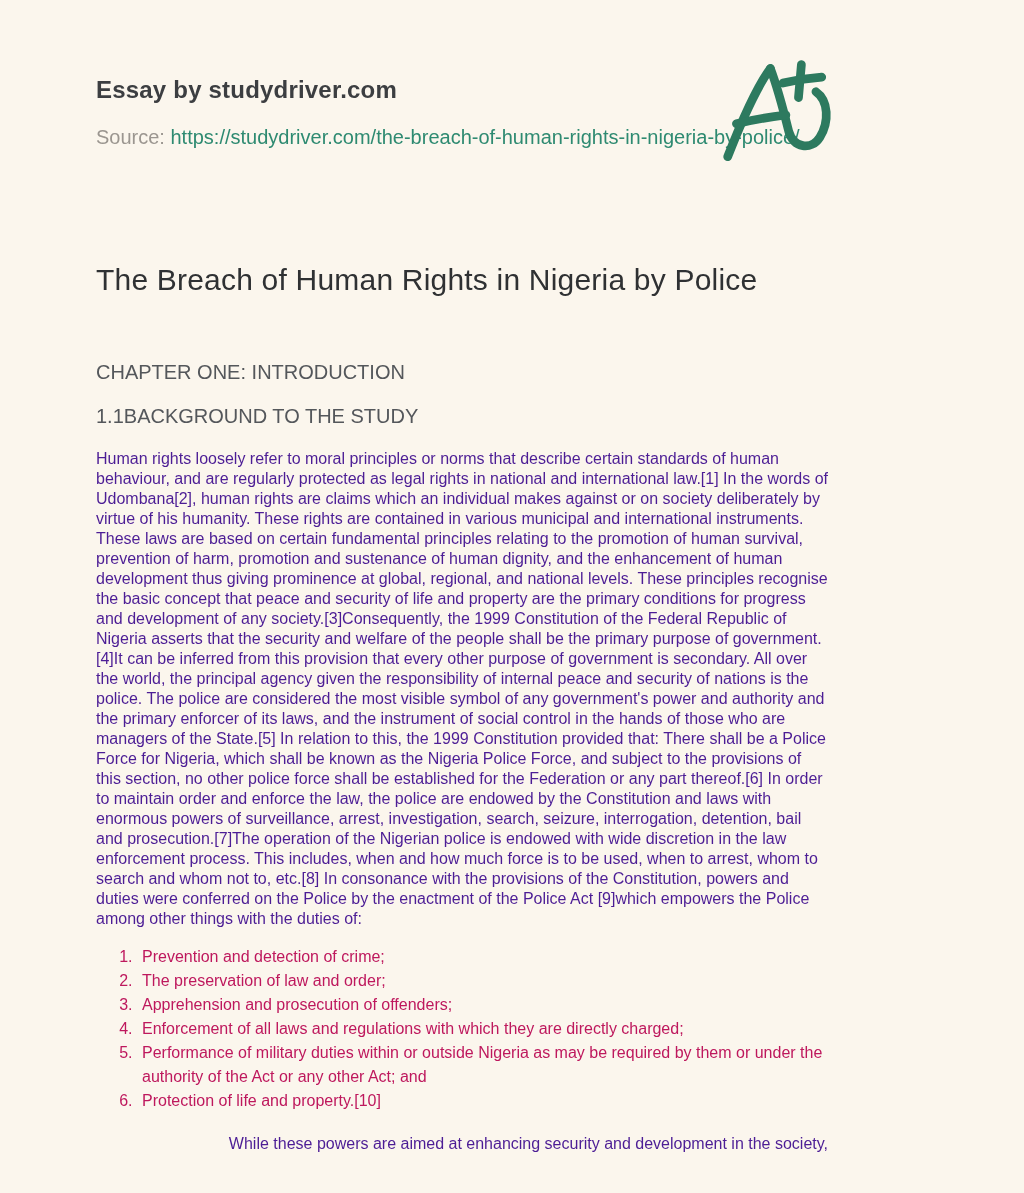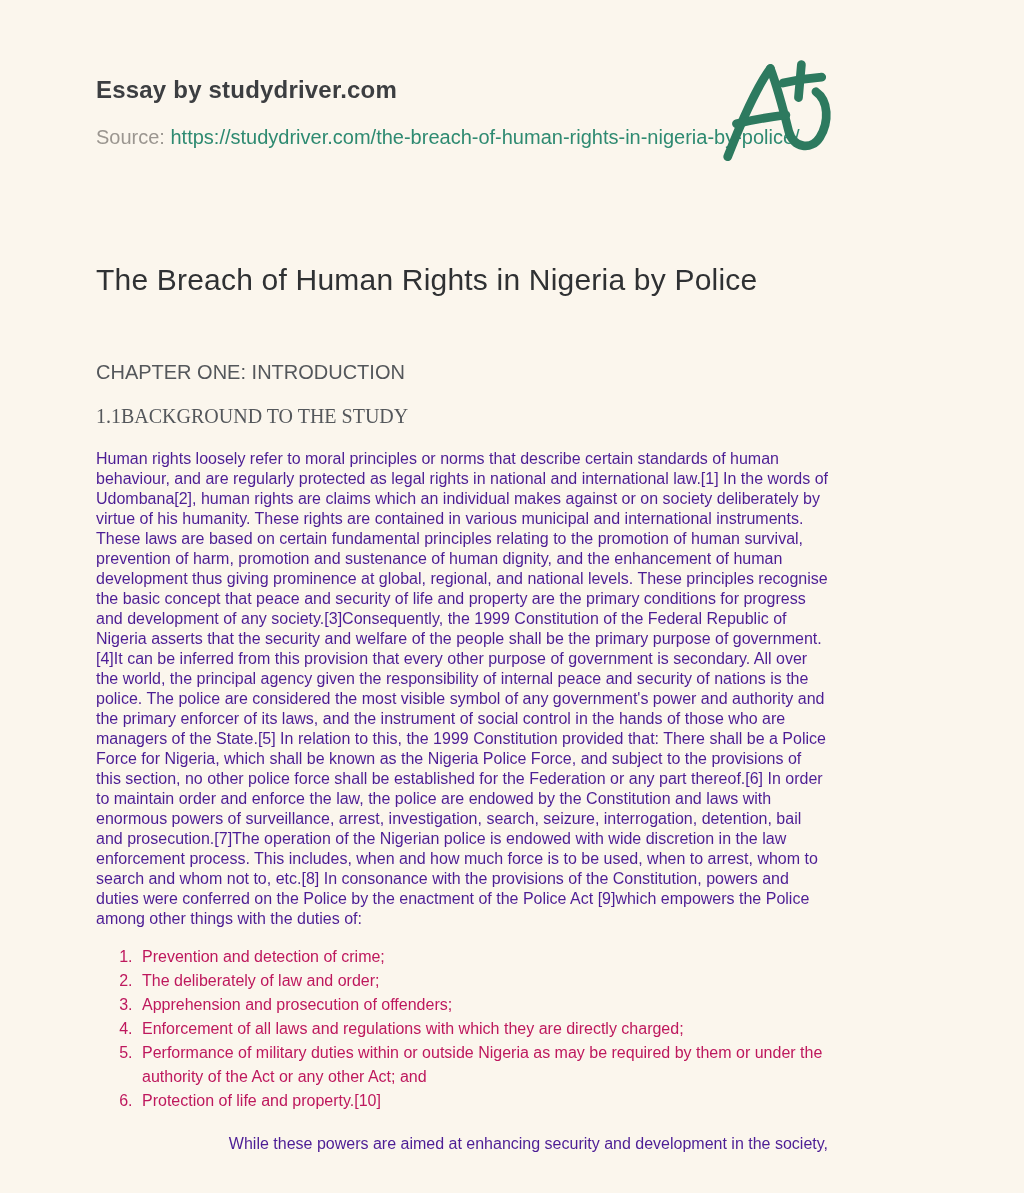--- a/index.html
+++ b/index.html
@@ -46,21 +46,21 @@
     font-weight: 400;
     color: #2f3133;
     letter-spacing: 0.2px;
   }
   .heading {
     font-size: 20px;
     color: #54575b;
     margin: 0;
   }
   .chapter-heading { margin-top: 64px; }
-  .section-heading { margin-top: 21px; font-family: Liberation Serif, serif; }
+  .section-heading { margin-top: 21px; }
   .body-text {
     font-size: 16px;
     line-height: 20px;
     color: #4c1d95;
     margin: 21px 0 0 0;
     max-width: 838px;
   }
   ol.duties {
     margin: 16px 0 0 0;
     padding: 0 0 0 41px;
@@ -103,21 +103,21 @@
   <main>
     <h2 class="essay-title">The Breach of Human Rights in Nigeria by Police</h2>
 
     <p class="heading chapter-heading">CHAPTER ONE: INTRODUCTION</p>
     <p class="heading section-heading">1.1BACKGROUND TO THE STUDY</p>
 
     <p class="body-text">Human rights loosely refer to moral principles or norms that describe certain standards of human behaviour, and are regularly protected as legal rights in national and international law.[1] In the words of Udombana[2], human rights are claims which an individual makes against or on society deliberately by virtue of his humanity. These rights are contained in various municipal and international instruments. These laws are based on certain fundamental principles relating to the promotion of human survival, prevention of harm, promotion and sustenance of human dignity, and the enhancement of human development thus giving prominence at global, regional, and national levels. These principles recognise the basic concept that peace and security of life and property are the primary conditions for progress and development of any society.[3]Consequently, the 1999 Constitution of the Federal Republic of Nigeria asserts that the security and welfare of the people shall be the primary purpose of government.[4]It can be inferred from this provision that every other purpose of government is secondary. All over the world, the principal agency given the responsibility of internal peace and security of nations is the police. The police are considered the most visible symbol of any government's power and authority and the primary enforcer of its laws, and the instrument of social control in the hands of those who are managers of the State.[5] In relation to this, the 1999 Constitution provided that: There shall be a Police Force for Nigeria, which shall be known as the Nigeria Police Force, and subject to the provisions of this section, no other police force shall be established for the Federation or any part thereof.[6] In order to maintain order and enforce the law, the police are endowed by the Constitution and laws with enormous powers of surveillance, arrest, investigation, search, seizure, interrogation, detention, bail and prosecution.[7]The operation of the Nigerian police is endowed with wide discretion in the law enforcement process. This includes, when and how much force is to be used, when to arrest, whom to search and whom not to, etc.[8] In consonance with the provisions of the Constitution, powers and duties were conferred on the Police by the enactment of the Police Act [9]which empowers the Police among other things with the duties of:</p>
 
     <ol class="duties">
       <li>Prevention and detection of crime;</li>
-      <li>The deliberately of law and order;</li>
+      <li>The preservation of law and order;</li>
       <li>Apprehension and prosecution of offenders;</li>
       <li>Enforcement of all laws and regulations with which they are directly charged;</li>
       <li>Performance of military duties within or outside Nigeria as may be required by them or under the authority of the Act or any other Act; and</li>
       <li>Protection of life and property.[10]</li>
     </ol>
 
     <p class="body-text closing">While these powers are aimed at enhancing security and development in the society,</p>
   </main>
 
 </div>

